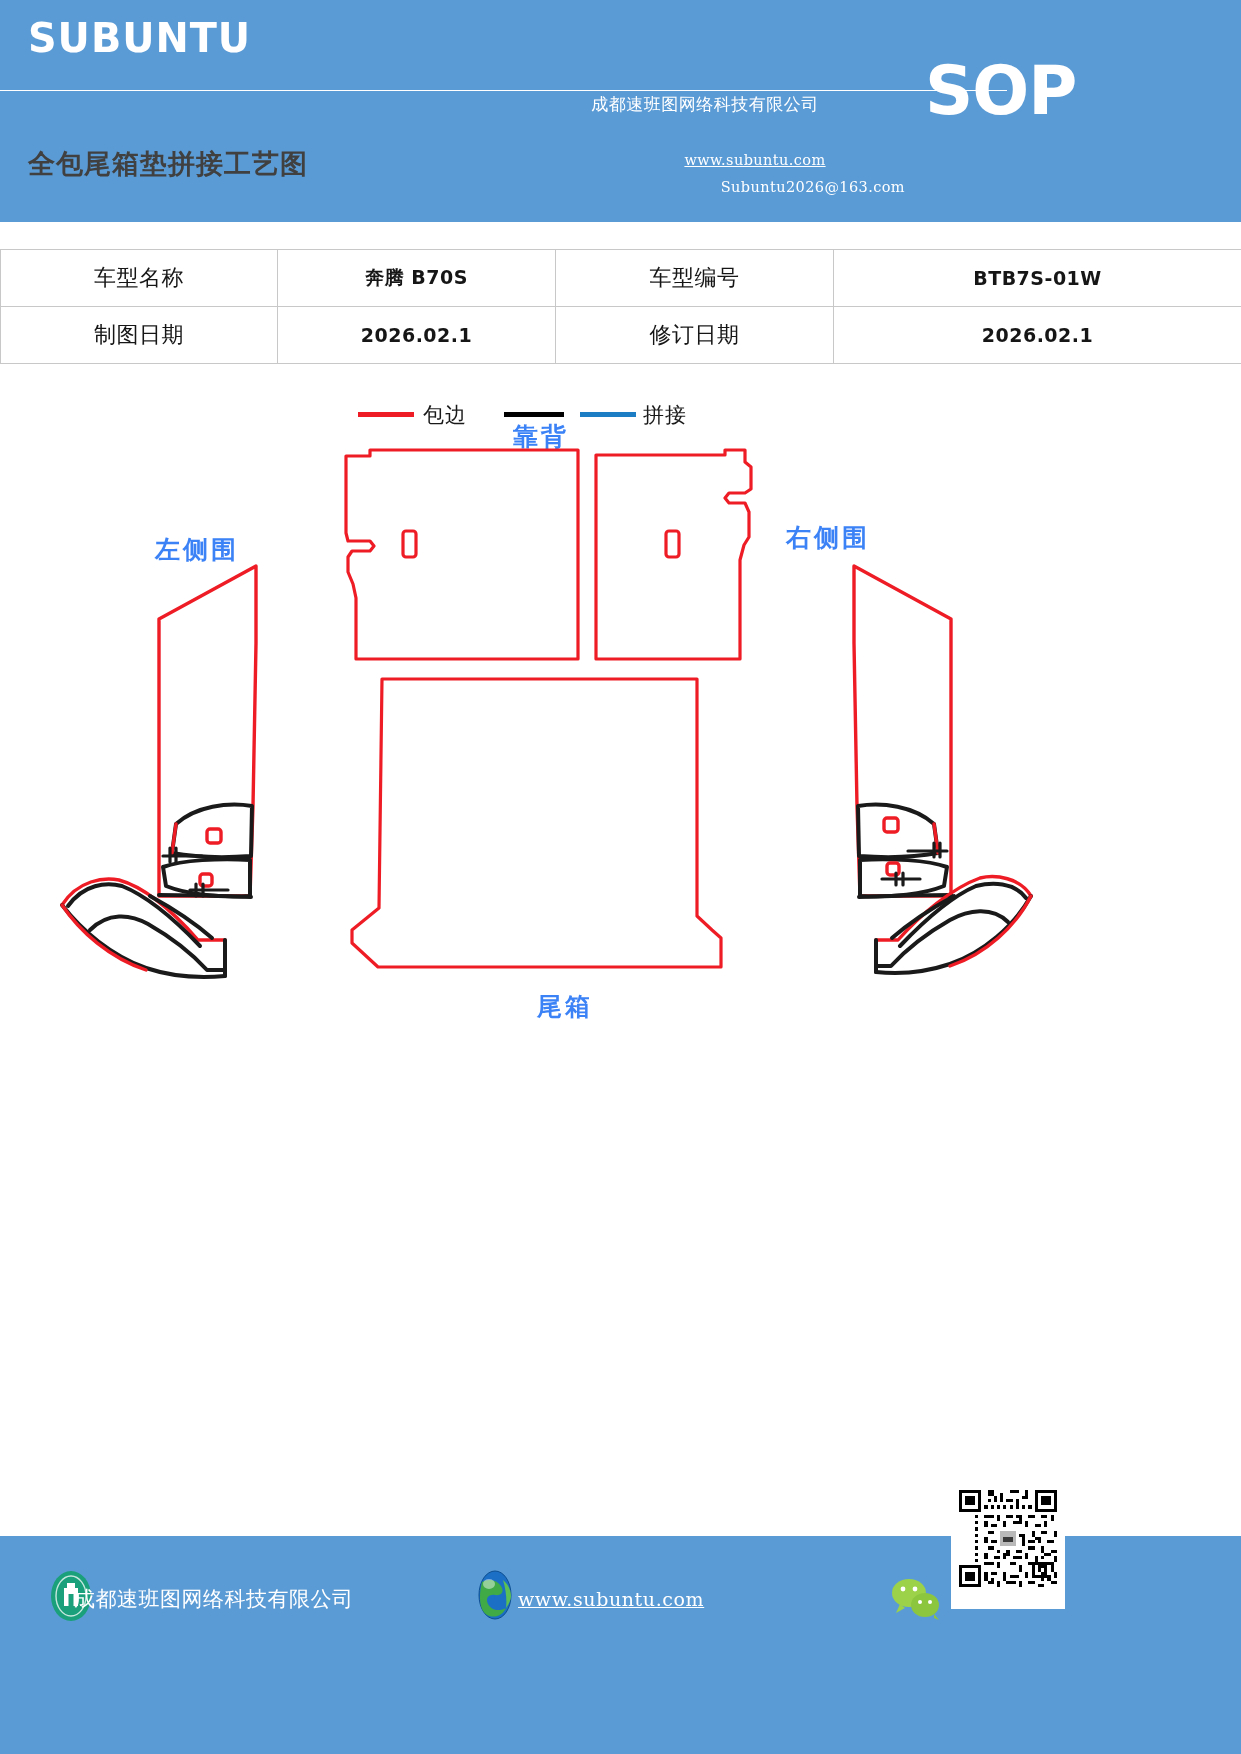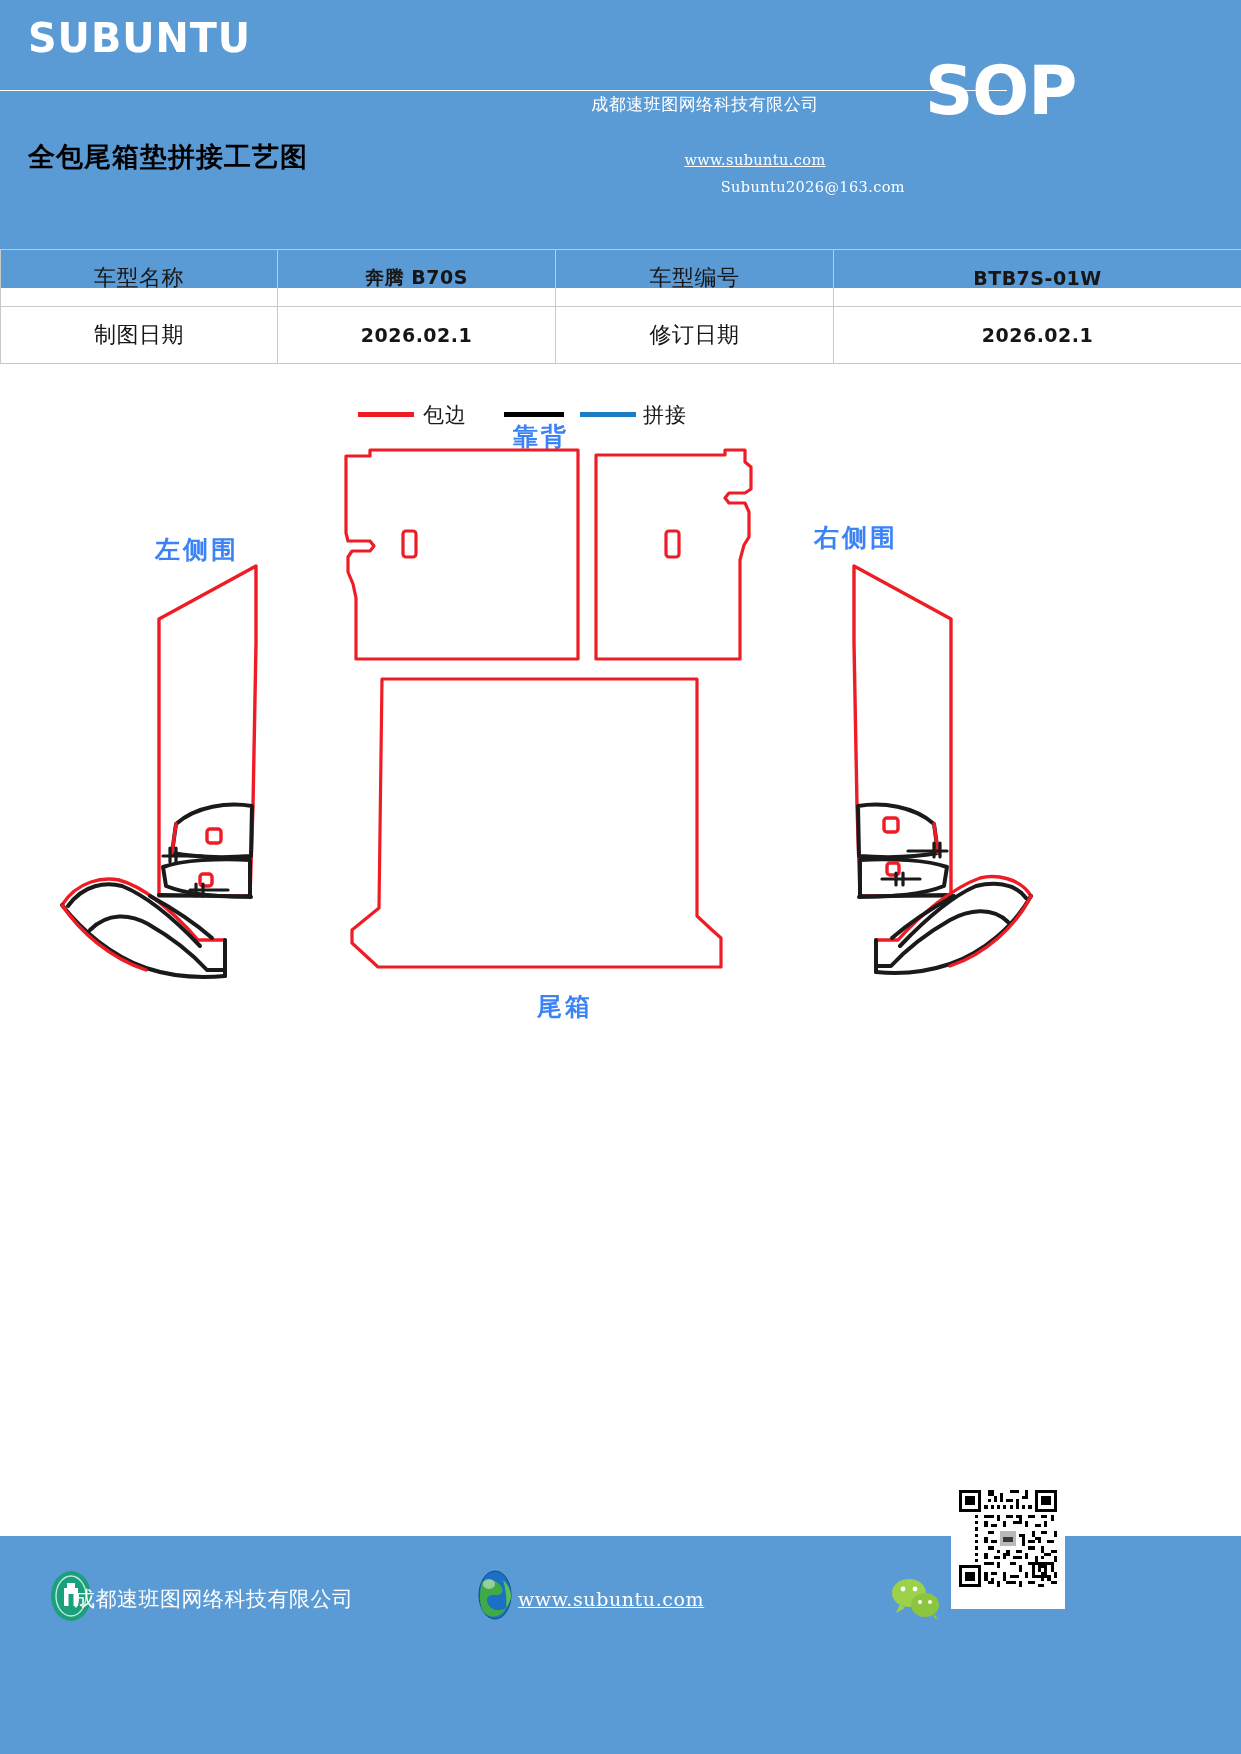--- a/index.html
+++ b/index.html
@@ -6,39 +6,39 @@
   html, body {
     width: 1241px; height: 1754px;
     background: #ffffff;
     font-family: "Liberation Sans", "DejaVu Sans", sans-serif;
     overflow: hidden;
   }
   #page { position: relative; width: 1241px; height: 1754px; background:#fff; }
 
   
   .header {
-    position: absolute; left:0; top:0; width:1241px; height:288px;
+    position: absolute; left:0; top:0; width:1241px; height:222px;
     background:#5B9BD5;
   }
   .logo {
     position:absolute; left:28px; top:18px;
     font-family:"DejaVu Sans", sans-serif;
     font-weight:bold; font-size:41px; letter-spacing:1px;
     color:#ffffff; line-height:1;
     transform: scaleX(0.97);
     transform-origin: left top;
   }
   .hrule {
     position:absolute; left:0px; top:90px; width:1007px; height:1px;
     background:#ffffff;
   }
   .doc-title {
-    position:absolute; left:28px; top:139px;
+    position:absolute; left:28px; top:146px;
     font-family:"DejaVu Sans", sans-serif;
-    font-weight:bold; font-size:27px; color:#000000; letter-spacing:1px;text-align:right;
+    font-weight:bold; font-size:27px; color:#404040; letter-spacing:1px;text-align:right;
   }
   .company-head {
     position:absolute; left:505px; top:93px; width:400px;
     text-align:center;
     font-family:"DejaVu Serif", serif;
     font-size:17px; color:#ffffff; letter-spacing:0.5px;
   }
   .sop {
     position:absolute; left:925px; top:58px;
     font-family:"DejaVu Sans", sans-serif;
@@ -101,21 +101,21 @@
   .canvas { position:absolute; left:0; top:0; width:1241px; height:1754px; }
   .part-label {
     position:absolute;
     font-family:"DejaVu Serif", serif;
     font-weight:bold;
     font-size:25px; color:#3b82f6; letter-spacing:3px;
     white-space:nowrap;
   }
   .lbl-backrest { left:513px; top:420px; }
   .lbl-left     { left:155px; top:533px; }
-  .lbl-right    { left:814px; top:521px; }
+  .lbl-right    { left:786px; top:521px; }
   .lbl-trunk    { left:504px; top:990px;margin-left:33px; }
 
   
   .footer {
     position:absolute; left:0; top:1536px; width:1241px; height:218px;
     background:#5B9BD5;
   }
   .f-company-icon {
     position:absolute; left:50px; top:1570px; width:42px; height:52px;
   }

